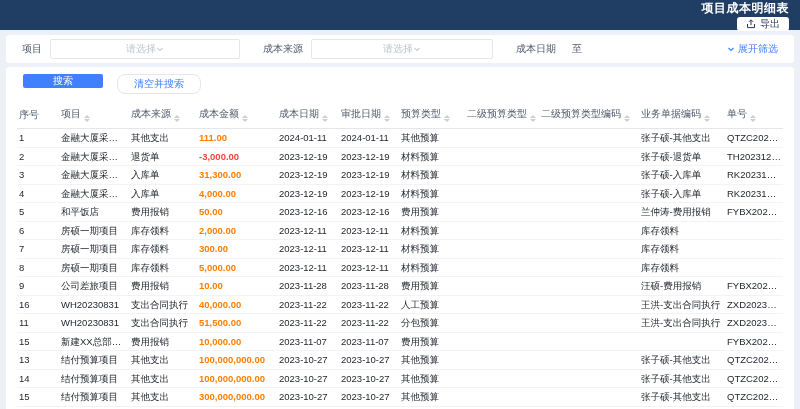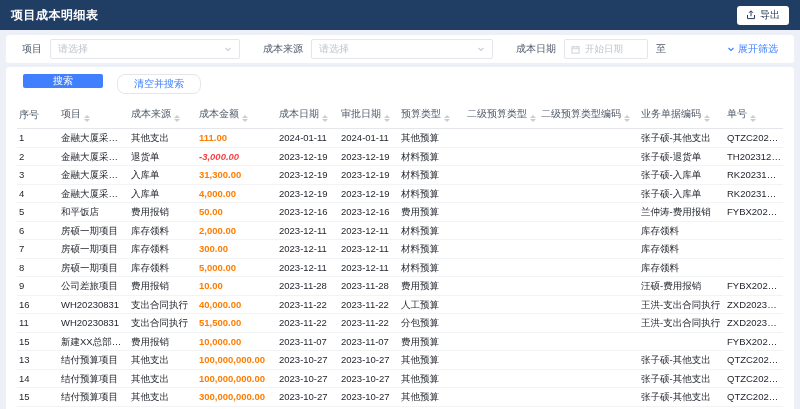--- a/index.html
+++ b/index.html
@@ -1,33 +1,33 @@
 <!DOCTYPE html>
 <html><head>
 <meta charset="utf-8">
 <style>
   * { margin:0; padding:0; box-sizing:border-box; }
   html,body { width:800px; height:409px; overflow:hidden; background:#EDF1F7;
     font-family:"Liberation Sans","DejaVu Sans",sans-serif; }
 
   
-  .topbar { height:30px; background:#203D64; display:flex; align-items:center;
-    justify-content:space-between; padding:0 11px; }
+  .topbar { height:30px; background:#203D64; display:flex; align-items:flex-end;
+    justify-content:space-between; padding:0 11px;flex-direction:column; }
   .topbar-title { color:#FFFFFF; font-size:12px; font-weight:bold; letter-spacing:.5px; }
   .export-btn { background:#FFFFFF; border:none; border-radius:3px; height:19px;
     padding:0 9px; display:flex; align-items:center; gap:4px; font-size:10px;
     color:#2A3B55; cursor:pointer; font-family:inherit; }
 
   
   .filter-card { margin:5px 6px 0; background:#FFFFFF; border-radius:3px;
     padding:4px 16px; display:flex; align-items:center; }
   .filter-item { display:flex; align-items:center; }
   .filter-label { font-size:10px; color:#4E5969; margin-right:8px; white-space:nowrap; }
   .select { height:20px; border:1px solid #E5E6EB; border-radius:2px; background:#fff;
-    display:flex; align-items:center; justify-content:space-between; padding:0 7px;
+    display:flex; align-items:center; justify-content:center; padding:0 7px;
     cursor:pointer; }
   .select .ph { font-size:10px; color:#BFC4CC; }
   .w190 { width:190px; } .w182 { width:182px; }
   .date-input { height:20px; width:84px; border:1px solid #E5E6EB; border-radius:2px;
     background:#fff; display:flex; align-items:center; gap:5px; padding:0 6px; cursor:text; }
   .date-input .ph { font-size:9.5px; color:#BFC4CC; white-space:nowrap; }
   .sep { font-size:10px; color:#4E5969; margin:0 8px; }
   .gap24 { margin-left:23px; }
   .expand-link { margin-left:auto; display:flex; align-items:center; gap:3px;
     color:#4080FF; font-size:10px; cursor:pointer; white-space:nowrap; }
@@ -44,21 +44,21 @@
 
   
   table { width:100%; border-collapse:collapse; table-layout:fixed; }
   th { font-size:10px; color:#4E5969; font-weight:normal; text-align:left;
     padding:6px 2px; border-bottom:1px solid #E5E6EB; white-space:nowrap;
     overflow:hidden; }
   td { font-size:9.5px; color:#1D2129; padding:3px 2px; line-height:11.5px;
     border-bottom:1px solid #F2F3F5; white-space:nowrap; overflow:hidden;
     text-overflow:ellipsis; }
   td.amount { color:#FF7D00; font-weight:bold; }
-  td.amount.negative { color:#F53F3F;font-style:italic; }
+  td.amount.negative { color:#F53F3F; }
   .sort { display:inline-flex; flex-direction:column; margin-left:3px;
     vertical-align:-1px; gap:1px; cursor:pointer; }
   .sort i { display:block; width:0; height:0; border-left:3px solid transparent;
     border-right:3px solid transparent; }
   .sort .up { border-bottom:3.5px solid #C9CDD4; }
   .sort .down { border-top:3.5px solid #C9CDD4; }
   .icon-gray { color:#C9CDD4; display:flex; align-items:center; }
 </style>
 </head>
 <body>
@@ -90,27 +90,20 @@
     <div class="select w182">
       <span class="ph">请选择</span>
       <svg width="8" height="8" viewBox="0 0 8 8">
         <path d="M1.5 3 L4 5.5 L6.5 3" fill="none" stroke="#C9CDD4" stroke-width="1.1"></path>
       </svg>
     </div>
   </div>
 
   <div class="filter-item gap24">
     <span class="filter-label">成本日期</span>
-    <div class="date-input">
-      <svg width="9" height="9" viewBox="0 0 10 10" class="icon-gray">
-        <rect x="1" y="2" width="8" height="7" fill="none" stroke="#C9CDD4" stroke-width="1"></rect>
-        <path d="M1 4.2 h8 M3.2 1 v2 M6.8 1 v2" stroke="#C9CDD4" stroke-width="1"></path>
-      </svg>
-      <span class="ph">开始日期</span>
-    </div>
     <span class="sep">至</span>
   </div>
 
   <div class="expand-link">
     <svg width="8" height="8" viewBox="0 0 8 8">
       <path d="M1.5 3 L4 5.5 L6.5 3" fill="none" stroke="#4080FF" stroke-width="1.2"></path>
     </svg>
     <span>展开筛选</span>
   </div>
 </div>

